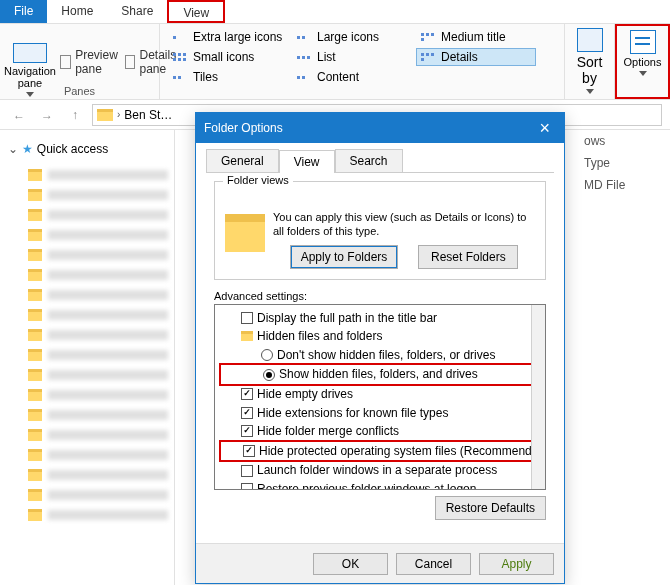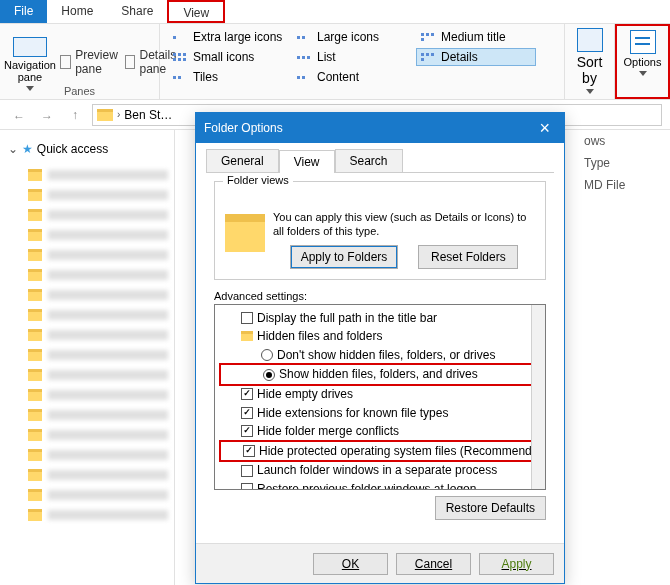--- a/index.html
+++ b/index.html
@@ -9,21 +9,21 @@
 .menubar { height: 24px; display: flex; align-items: stretch; border-bottom: 1px solid #e1e1e1; }
 .menutab { padding: 4px 14px; cursor: pointer; color: #333; }
 .menutab.file { background: #1979ca; color: #fff; }
 .menutab.highlight { border: 2px solid #d80000; }
 
 
 .ribbon { height: 76px; background: #fafafa; border-bottom: 1px solid #e1e1e1; display: flex; }
 .ribbon-group { border-right: 1px solid #e1e1e1; padding: 2px 4px; display: flex; flex-direction: column; position: relative; }
 .ribbon-group-label { position: absolute; bottom: 2px; left: 0; right: 0; text-align: center; font-size: 11px; color: #555; }
 .panes-area { width: 160px; display: flex; flex-direction: row; }
-.nav-big { width: 60px; display: flex; flex-direction: column; align-items: center; justify-content: center; gap: 2px; padding-top: 4px; }
+.nav-big { width: 60px; display: flex; flex-direction: column; align-items: center; justify-content: flex-end; gap: 2px; padding-top: 4px; }
 .nav-big-icon { width: 34px; height: 20px; border: 1px solid #1979ca; display: inline-block; background: #e9f2fb; }
 .panes-small { display: flex; flex-direction: row; gap: 2px; padding: 4px 4px; }
 .pane-item { display: flex; align-items: center; gap: 4px; color: #333; }
 .mini-icon { width: 16px; height: 14px; display: inline-block; border: 1px solid #888; }
 
 .layout-area { flex: 1; padding: 4px 8px; }
 .layout-grid { display: grid; grid-template-columns: repeat(3, 120px); grid-auto-rows: 18px; gap: 2px 4px; }
 .layout-item { display: flex; align-items: center; gap: 4px; padding: 0 4px; border: 1px solid transparent; }
 .layout-item.selected { border: 1px solid #7bb2e0; background: #cde6f7; }
 .dots-icon { width: 16px; height: 12px; display: inline-flex; flex-wrap: wrap; gap: 2px; align-content: center; }
@@ -82,21 +82,21 @@
 .adv-line { display: flex; align-items: center; gap: 4px; white-space: nowrap; }
 .adv-indent { padding-left: 20px; }
 .adv-indent2 { padding-left: 40px; }
 .chk, .rad { width: 12px; height: 12px; border: 1px solid #555; display: inline-flex; align-items: center; justify-content: center; font-size: 9px; flex-shrink: 0; }
 .rad { border-radius: 50%; }
 .rad.on::after { content: ""; width: 6px; height: 6px; background: #000; border-radius: 50%; }
 .chk.on::after { content: "✓"; color: #000; font-weight: bold; }
 .red-box { border: 2px solid #d80000; padding: 0 2px; margin: -1px -2px; }
 
 .restore-row { display: flex; justify-content: flex-end; margin-top: 6px; }
-.dlg-footer { height: 40px; background: #f1f1f1; display: flex; align-items: center; justify-content: flex-end; gap: 8px; padding: 0 10px; border-top: 1px solid #ddd; text-decoration: underline; }
+.dlg-footer { height: 40px; background: #f1f1f1; display: flex; align-items: center; justify-content: flex-end; gap: 8px; padding: 0 10px; border-top: 1px solid #ddd; }
 .dlg-footer .btn { min-width: 75px; padding: 3px 8px; }
 .btn.disabled { color: #4d7c0f; }
 </style>
 </head>
 <body>
 
 <div class="menubar">
   <div class="menutab file"><span>File</span></div>
   <div class="menutab"><span>Home</span></div>
   <div class="menutab"><span>Share</span></div>

